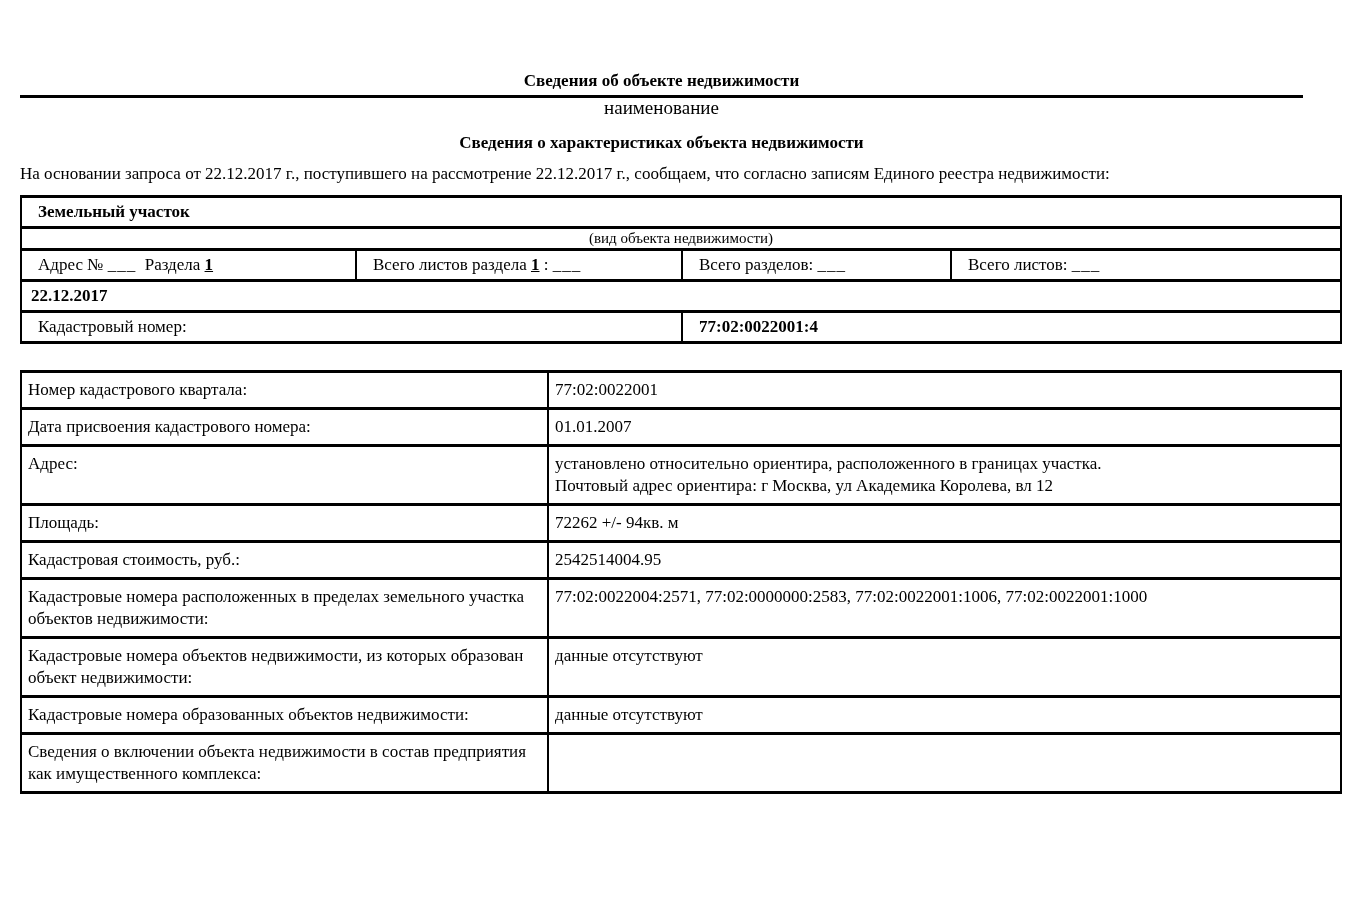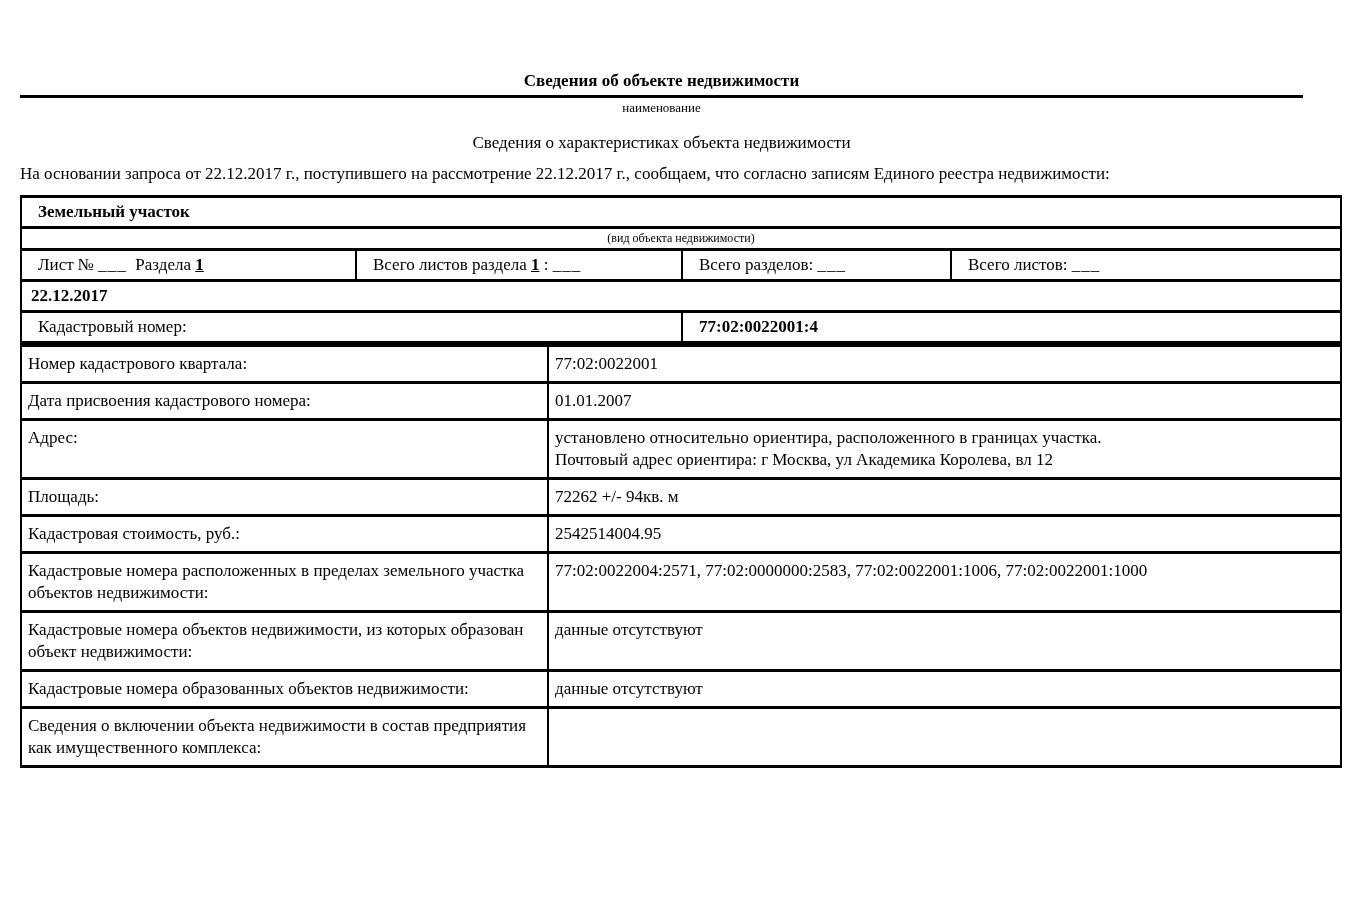--- a/index.html
+++ b/index.html
@@ -18,32 +18,32 @@
   
   .doc-header { padding-top: 70px; }
   .doc-title {
     text-align: center;
     font-weight: bold;
     padding-bottom: 3px;
     border-bottom: 3px solid #000;
   }
   .doc-title-caption {
     text-align: center;
-    font-size: 13px;
+    font-size: 19px;
     line-height: 15px;
     padding-top: 2px;
   }
   .section-label {
     text-align: right;
     padding-right: 20px;
     margin-top: 9px;
   }
   .char-heading {
     text-align: center;
-    font-weight: normal;
+    font-weight: bold;
     margin-top: 17px;
   }
   .intro-line { margin-top: 9px; }
 
   
   table {
     border-collapse: collapse;
     width: 1320px;
     table-layout: fixed;
   }
@@ -53,29 +53,29 @@
     border-top: 3px solid #000;
     border-bottom: 3px solid #000;
     padding: 3px 16px;
     vertical-align: top;
     overflow: hidden;
   }
   .object-table { margin-top: 10px; }
   .object-table .bold-cell { font-weight: bold; }
   .object-table .type-caption-cell {
     text-align: center;
-    font-size: 12px;
+    font-size: 15px;
     line-height: 15px;
     padding: 2px 6px;
   }
   .object-table .date-cell { font-weight: bold; padding-left: 9px; }
   .blank { letter-spacing: 1px; }
   .num-mark { font-weight: bold; text-decoration: underline; }
 
-  .details-table { }
+  .details-table { margin-top: 26px; }
   .details-table td { padding: 6px 6px; }
   .details-table .label-cell { width: 527px; }
   .value-bold { font-weight: bold; }
 </style>
 </head>
 <body>
 
 <div class="page">
   <div class="content">
 
@@ -94,21 +94,21 @@
           <col style="width:390px">
       </colgroup>
       <tbody>
           <tr>
         <td colspan="4" class="bold-cell">Земельный участок</td>
       </tr>
       <tr>
         <td colspan="4" class="type-caption-cell">(вид объекта недвижимости)</td>
       </tr>
       <tr>
-        <td><span>Лист №</span>&nbsp;<span class="blank">___</span>&nbsp;&nbsp;<span>Раздела</span>&nbsp;<span class="num-mark">1</span></td>
+        <td><span>Адрес №</span>&nbsp;<span class="blank">___</span>&nbsp;&nbsp;<span>Раздела</span>&nbsp;<span class="num-mark">1</span></td>
         <td><span>Всего листов раздела</span>&nbsp;<span class="num-mark">1</span>&nbsp;<span>:</span>&nbsp;<span class="blank">___</span></td>
         <td><span>Всего разделов:</span>&nbsp;<span class="blank">___</span></td>
         <td><span>Всего листов:</span>&nbsp;<span class="blank">___</span></td>
       </tr>
       <tr>
         <td colspan="4" class="date-cell">22.12.2017</td>
       </tr>
       <tr>
         <td colspan="2">Кадастровый номер:</td>
         <td colspan="2" class="value-bold">77:02:0022001:4</td>

